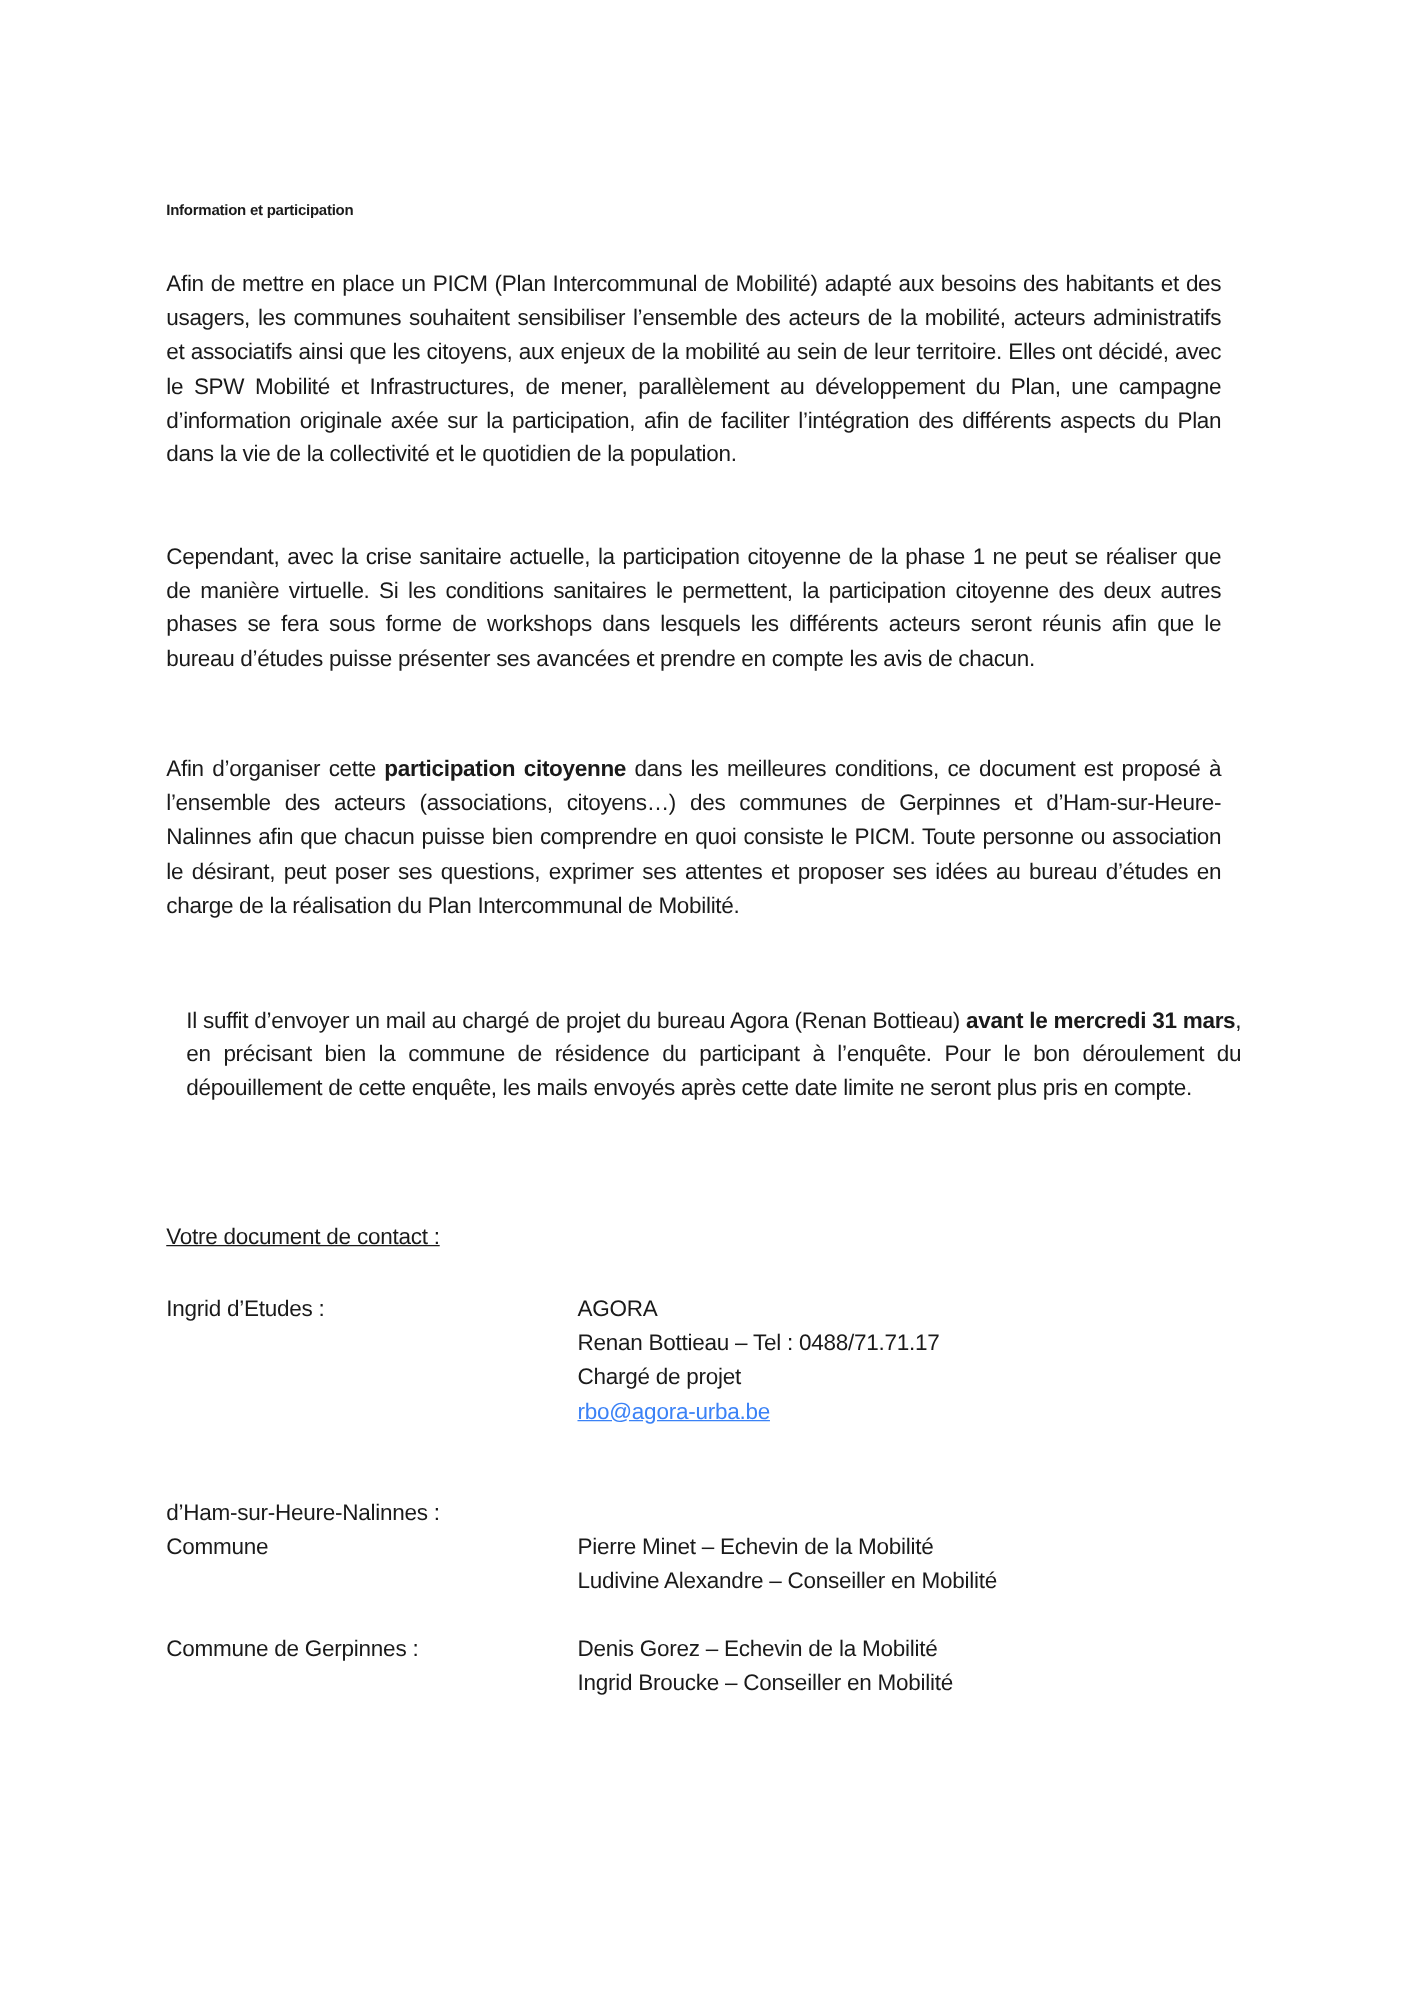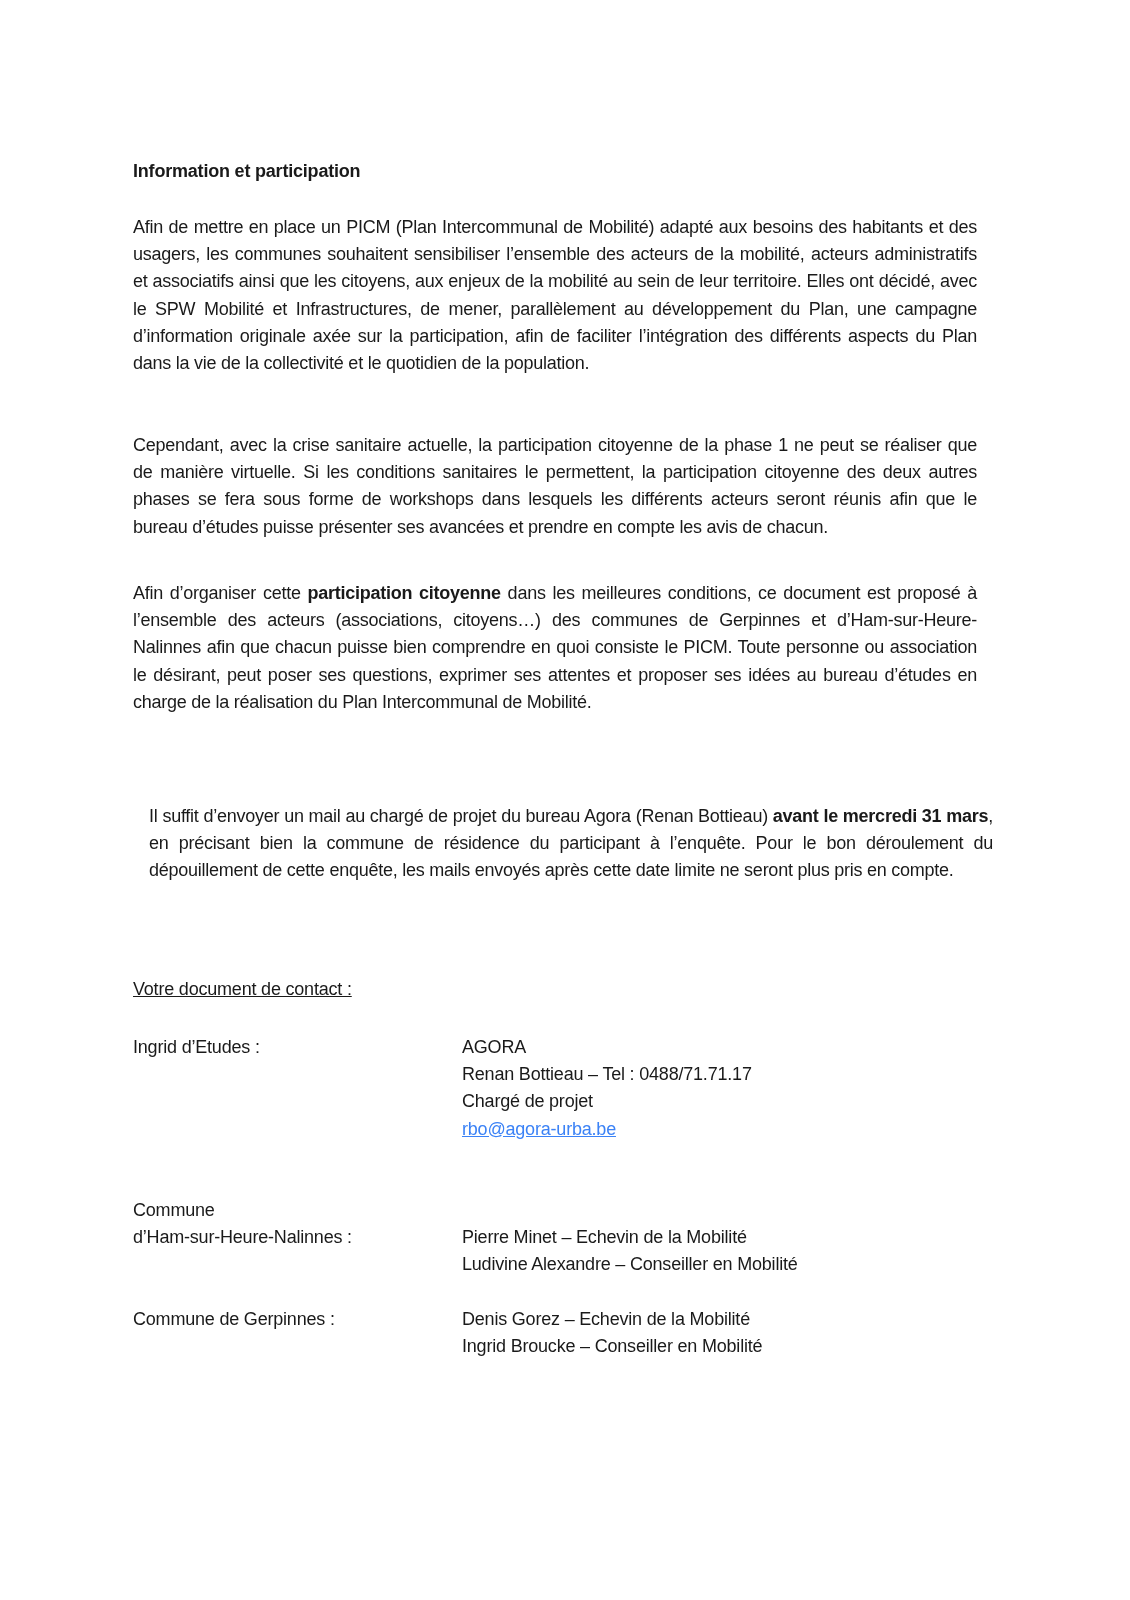--- a/index.html
+++ b/index.html
@@ -1,24 +1,24 @@
 <!DOCTYPE html>
 <html><head>
 <meta charset="utf-8">
 <style>
   html, body { margin: 0; padding: 0; background: #ffffff; }
   body { width: 1130px; height: 1600px; position: relative; overflow: hidden;
          font-family: "Liberation Sans", sans-serif; color: #1a1a1a; }
   .page { position: absolute; left: 133px; top: 0; width: 844px; }
-  .heading { position: absolute; top: 161px; left: 0; font-size: 18px; font-weight: bold; letter-spacing: -0.2px; }
+  .heading { position: absolute; top: 161px; left: 0; font-size: 12px; font-weight: bold; letter-spacing: -0.2px; }
   .para { position: absolute; left: 0; width: 844px; font-size: 18px; line-height: 27.2px;
           text-align: justify; letter-spacing: -0.25px; }
   .p1 { top: 214px; }
   .p2 { top: 432px; }
-  .p3 { top: 580px; }
+  .p3 { top: 602px; }
   .p4 { top: 787px; }
   .contact-title { position: absolute; top: 979px; left: 0; font-size: 18px; text-decoration: underline; letter-spacing: -0.2px; }
   .row { position: absolute; left: 0; width: 844px; font-size: 18px; line-height: 27.2px; letter-spacing: -0.2px; }
   .row .label { position: absolute; left: 0; width: 320px; }
   .row .values { position: absolute; left: 329px; width: 520px; }
   .row-1 { top: 1034px; }
   .row-2 { top: 1197px; }
   .row-3 { top: 1306px; }
   .line { display: block; white-space: nowrap; }
   a.email { color: #3b82f6; text-decoration: underline; }
@@ -44,22 +44,22 @@
     <div class="values">
       <span class="line">AGORA</span>
       <span class="line">Renan Bottieau – Tel : 0488/71.71.17</span>
       <span class="line">Chargé de projet</span>
       <span class="line"><a class="email" href="mailto:rbo@agora-urba.be">rbo@agora-urba.be</a></span>
     </div>
   </div>
 
   <div class="row row-2">
     <div class="label">
+      <span class="line">d’Ham-sur-Heure-Nalinnes :</span>
       <span class="line">Commune</span>
-      <span class="line">d’Ham-sur-Heure-Nalinnes :</span>
     </div>
     <div class="values" style="top:27.2px">
       <span class="line">Pierre Minet – Echevin de la Mobilité</span>
       <span class="line">Ludivine Alexandre – Conseiller en Mobilité</span>
     </div>
   </div>
 
   <div class="row row-3">
     <div class="label">Commune de Gerpinnes :</div>
     <div class="values">

